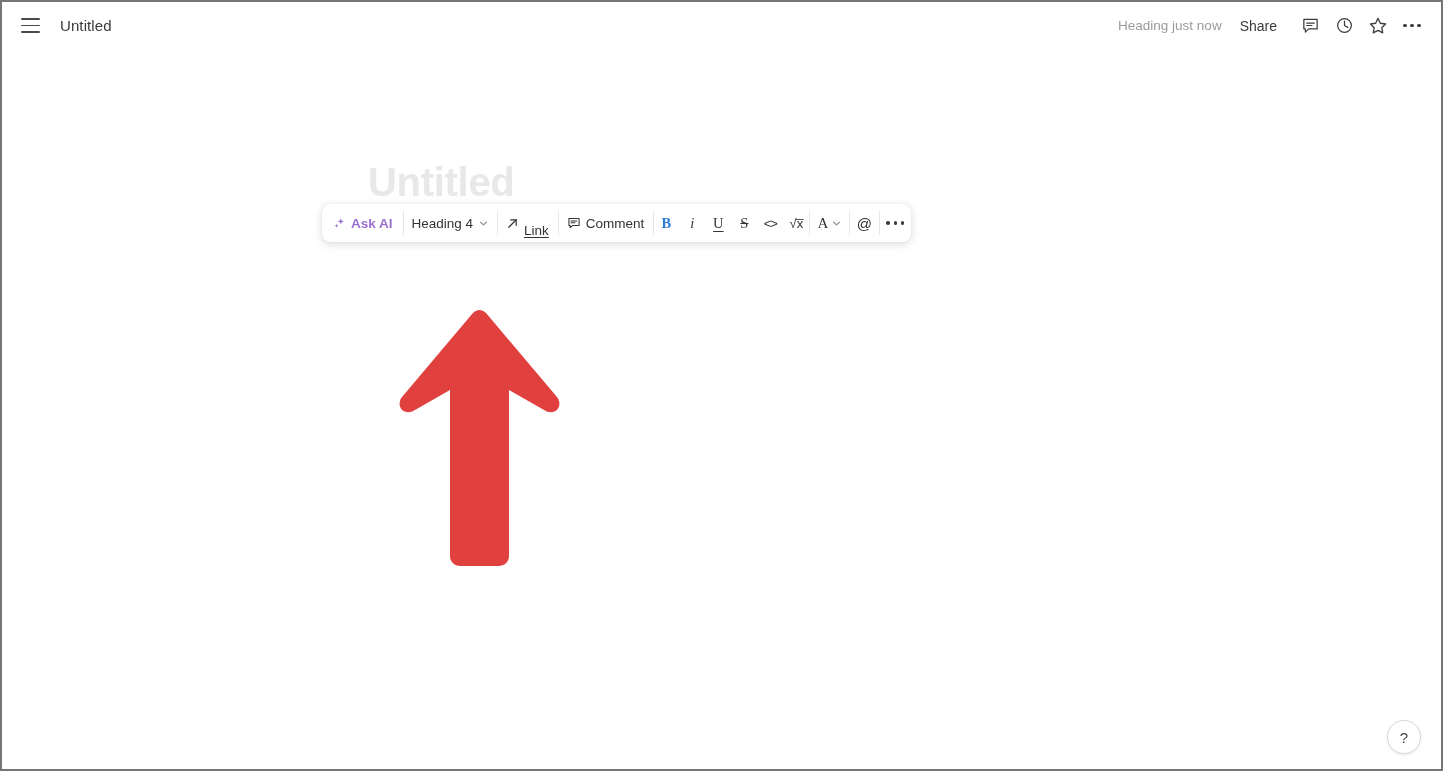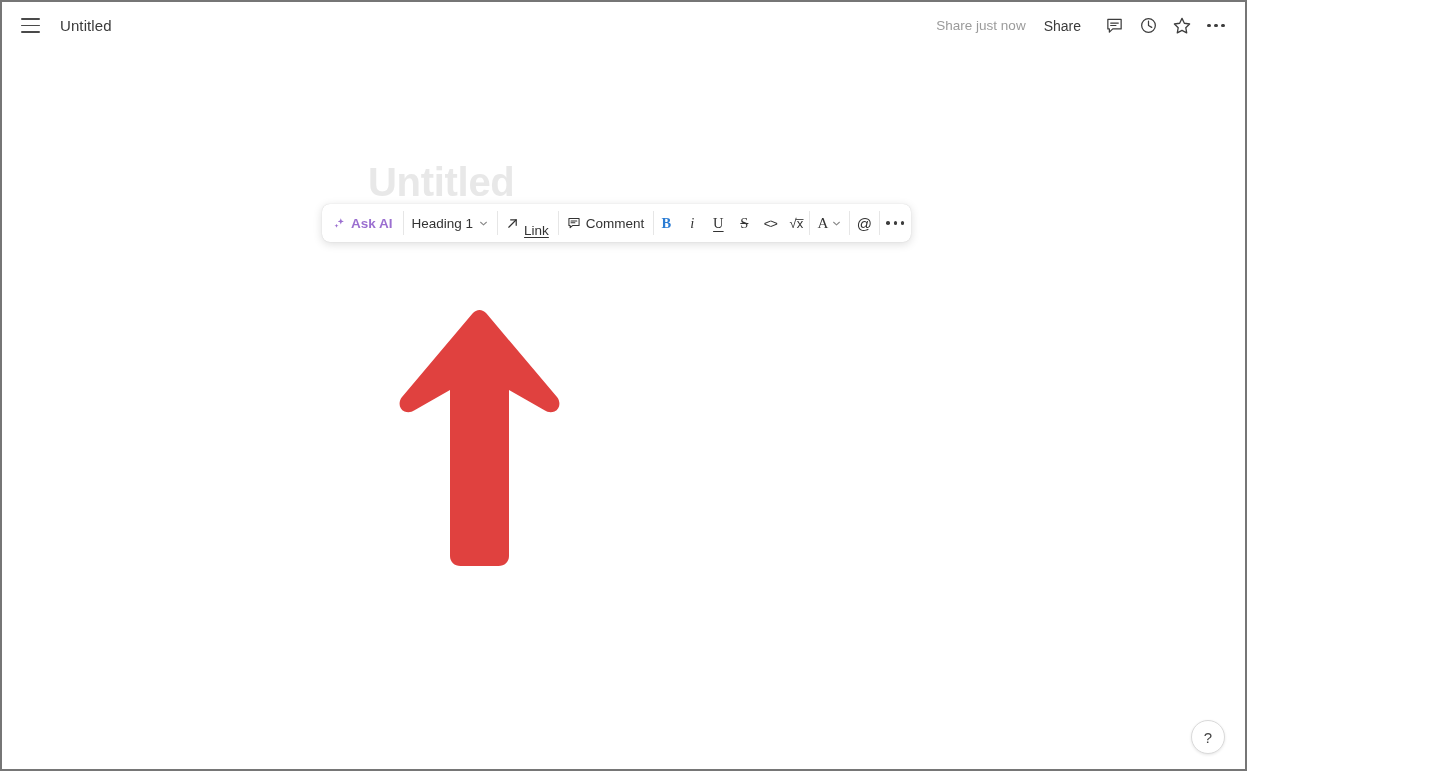--- a/index.html
+++ b/index.html
@@ -7,21 +7,21 @@
   html, body {
     width: 1443px;
     height: 771px;
     overflow: hidden;
     background: #ffffff;
     font-family: "Liberation Sans", sans-serif;
   }
 
   #app-window {
     position: relative;
-    width: 1247px;
+    width: 1443px;
     height: 771px;
     background: #ffffff;
     border: 2px solid #767676;
     border-top-width: 2px;
     overflow: hidden;
   }
 
   
   #top-bar {
     position: absolute;
@@ -246,21 +246,21 @@
     <div class="hamburger">
       <span></span>
       <span></span>
       <span></span>
     </div>
 
     <div id="doc-title-top">Untitled</div>
 
     <div id="top-right">
 
-      <div id="edited-status">Share just now</div>
+      <div id="edited-status">Heading just now</div>
 
       <div id="share-button">Share</div>
 
       <div class="top-icon">
         <svg width="19" height="19" viewBox="0 0 20 20" fill="none" stroke="#3d3d3d" stroke-width="1.3">
           <path d="M3 3.6h14v10H8.2L4.6 17v-3.4H3z" stroke-linejoin="round"></path>
           <path d="M6 7.4h8M6 10h5.5" stroke-linecap="round"></path>
         </svg>
       </div>
 
@@ -319,21 +319,21 @@
           <svg width="13" height="13" viewBox="0 0 16 16" fill="#9b6fd0">
             <path d="M9.6 1.6l1.05 2.75L13.4 5.4l-2.75 1.05L9.6 9.2 8.55 6.45 5.8 5.4l2.75-1.05z"></path>
             <path d="M4.3 8.2l.7 1.85 1.85.7-1.85.7-.7 1.85-.7-1.85-1.85-.7 1.85-.7z"></path>
           </svg>
           <span class="tb-label">Ask AI</span>
         </div>
       </div>
 
       <div class="tb-group">
         <div class="tb-btn" id="heading-select">
-          <span class="tb-label">Heading 1</span>
+          <span class="tb-label">Heading 4</span>
           <svg class="chev" viewBox="0 0 10 10" fill="none" stroke="#8a8a8a" stroke-width="1.2">
             <path d="M1.8 3.6L5 6.6l3.2-3" stroke-linecap="round" stroke-linejoin="round"></path>
           </svg>
         </div>
       </div>
 
       <div class="tb-group">
         <div class="tb-btn" id="link-btn">
           <svg width="13" height="13" viewBox="0 0 14 14" fill="none" stroke="#333333" stroke-width="1.3">
             <path d="M3 11L11 3" stroke-linecap="round"></path>

